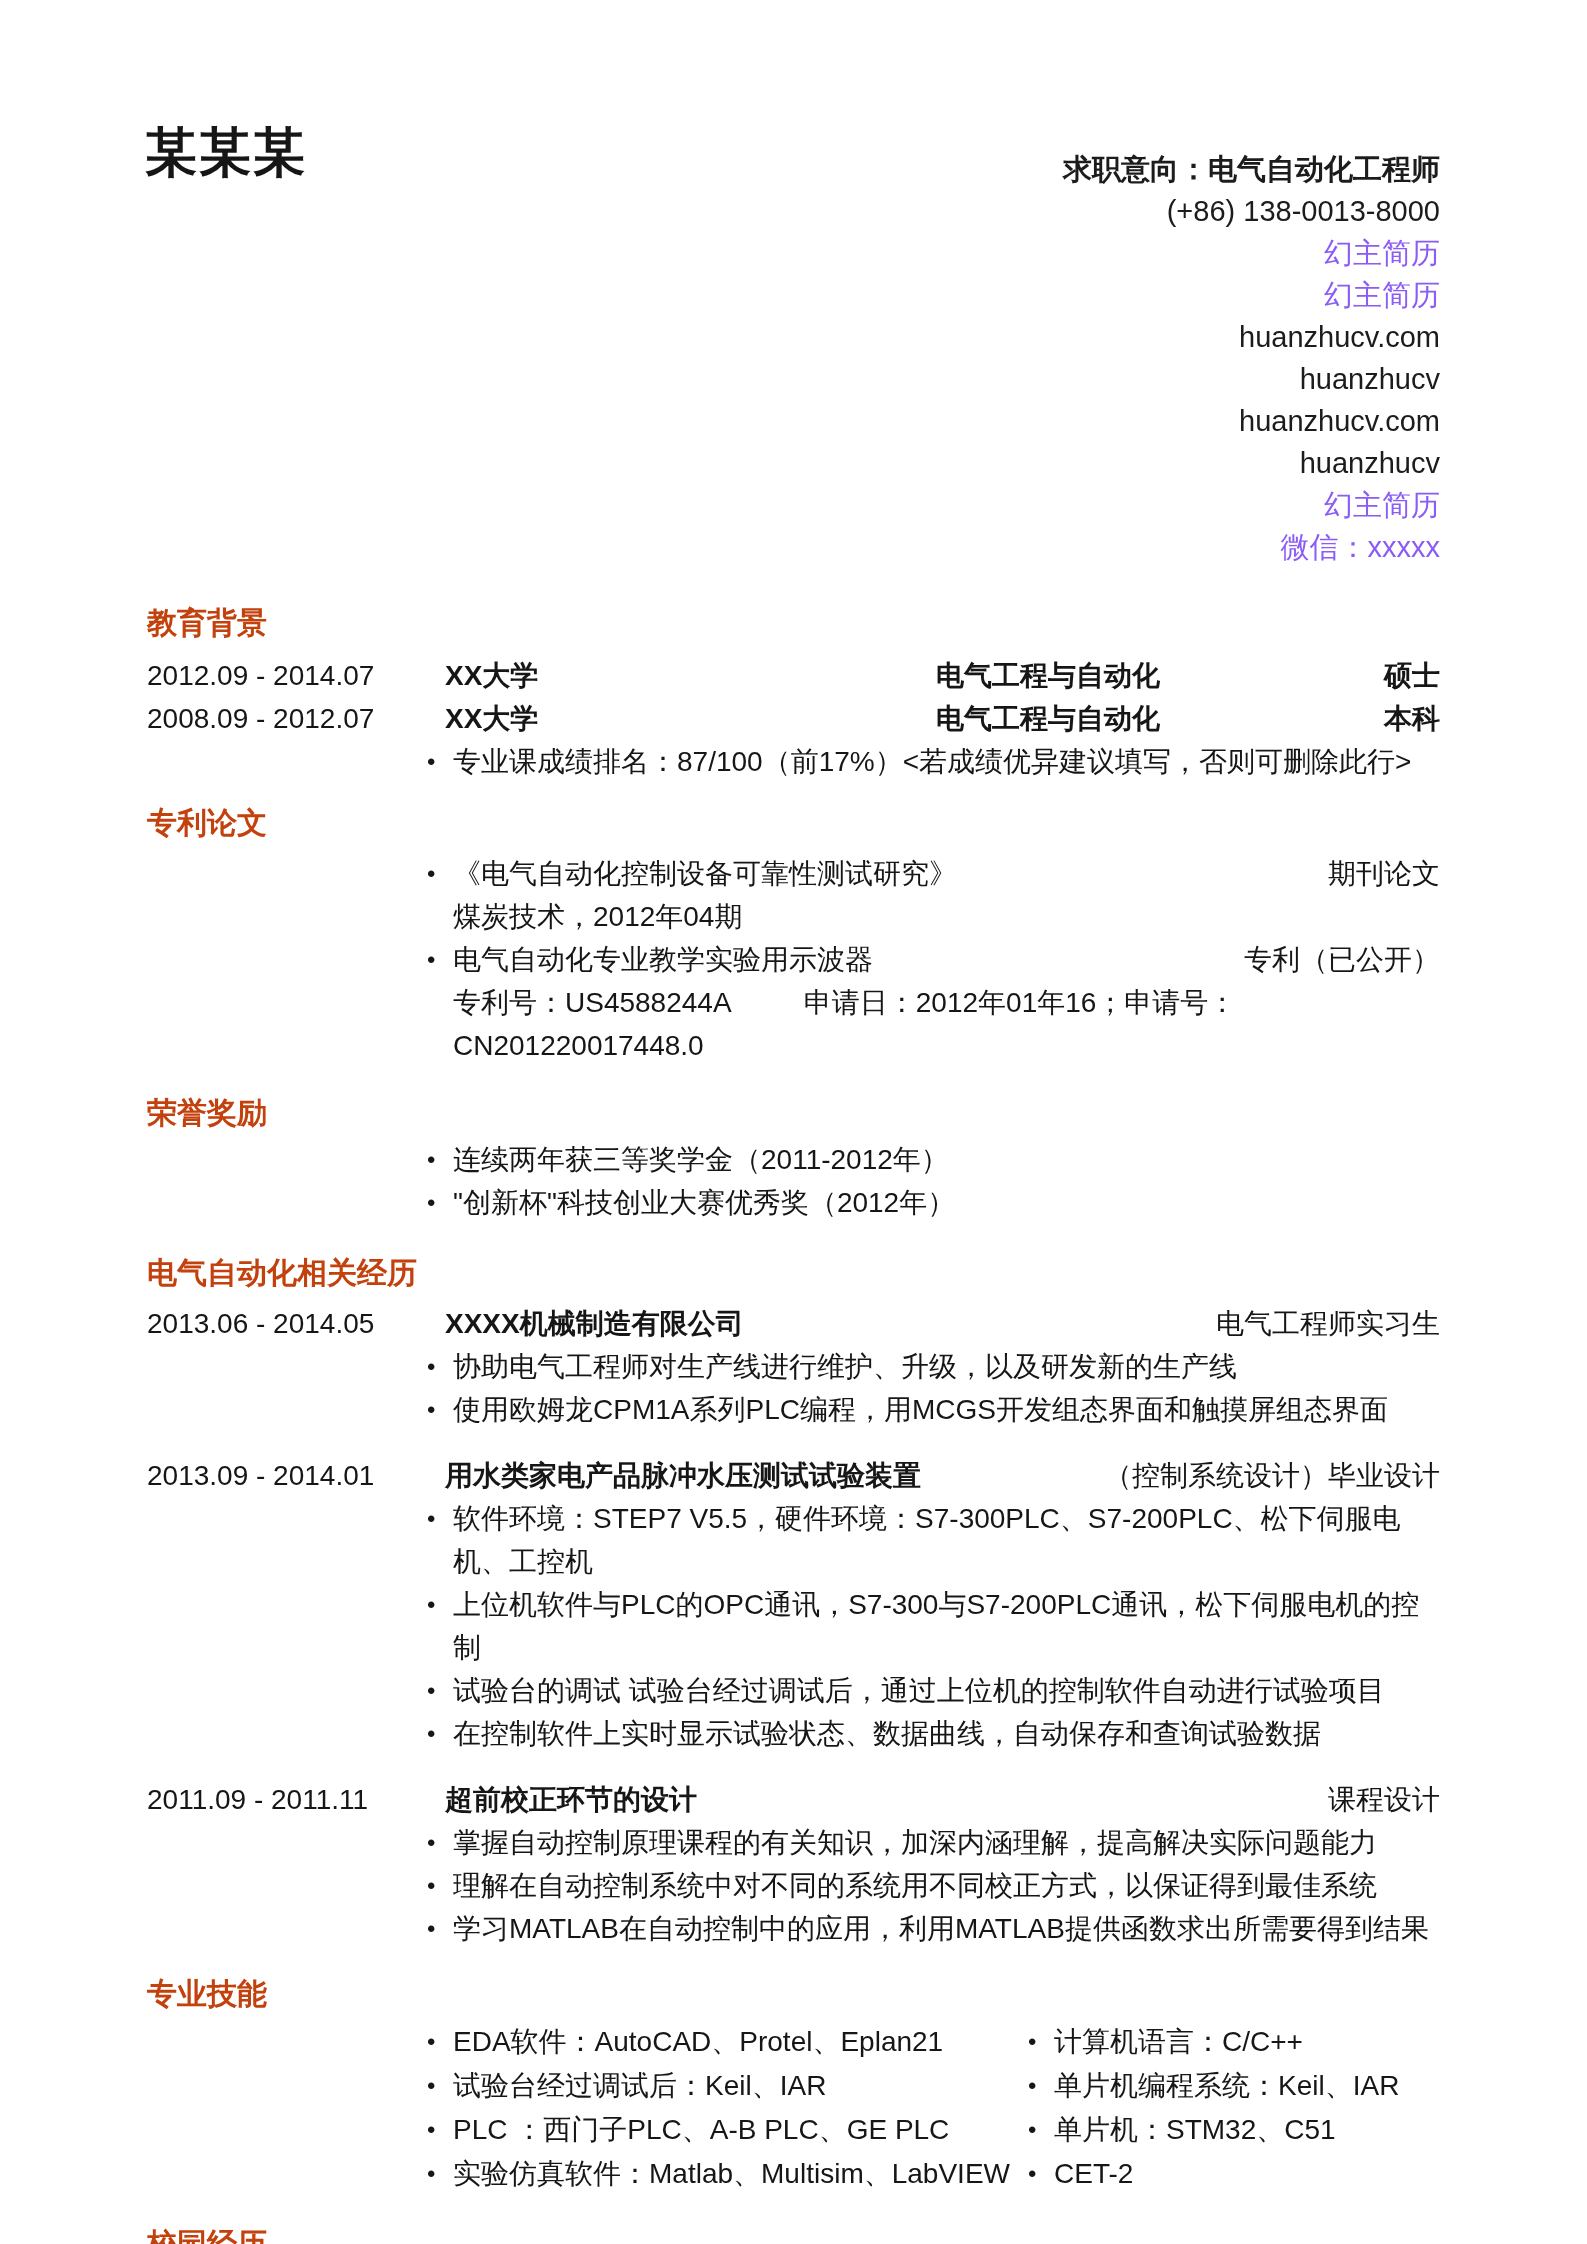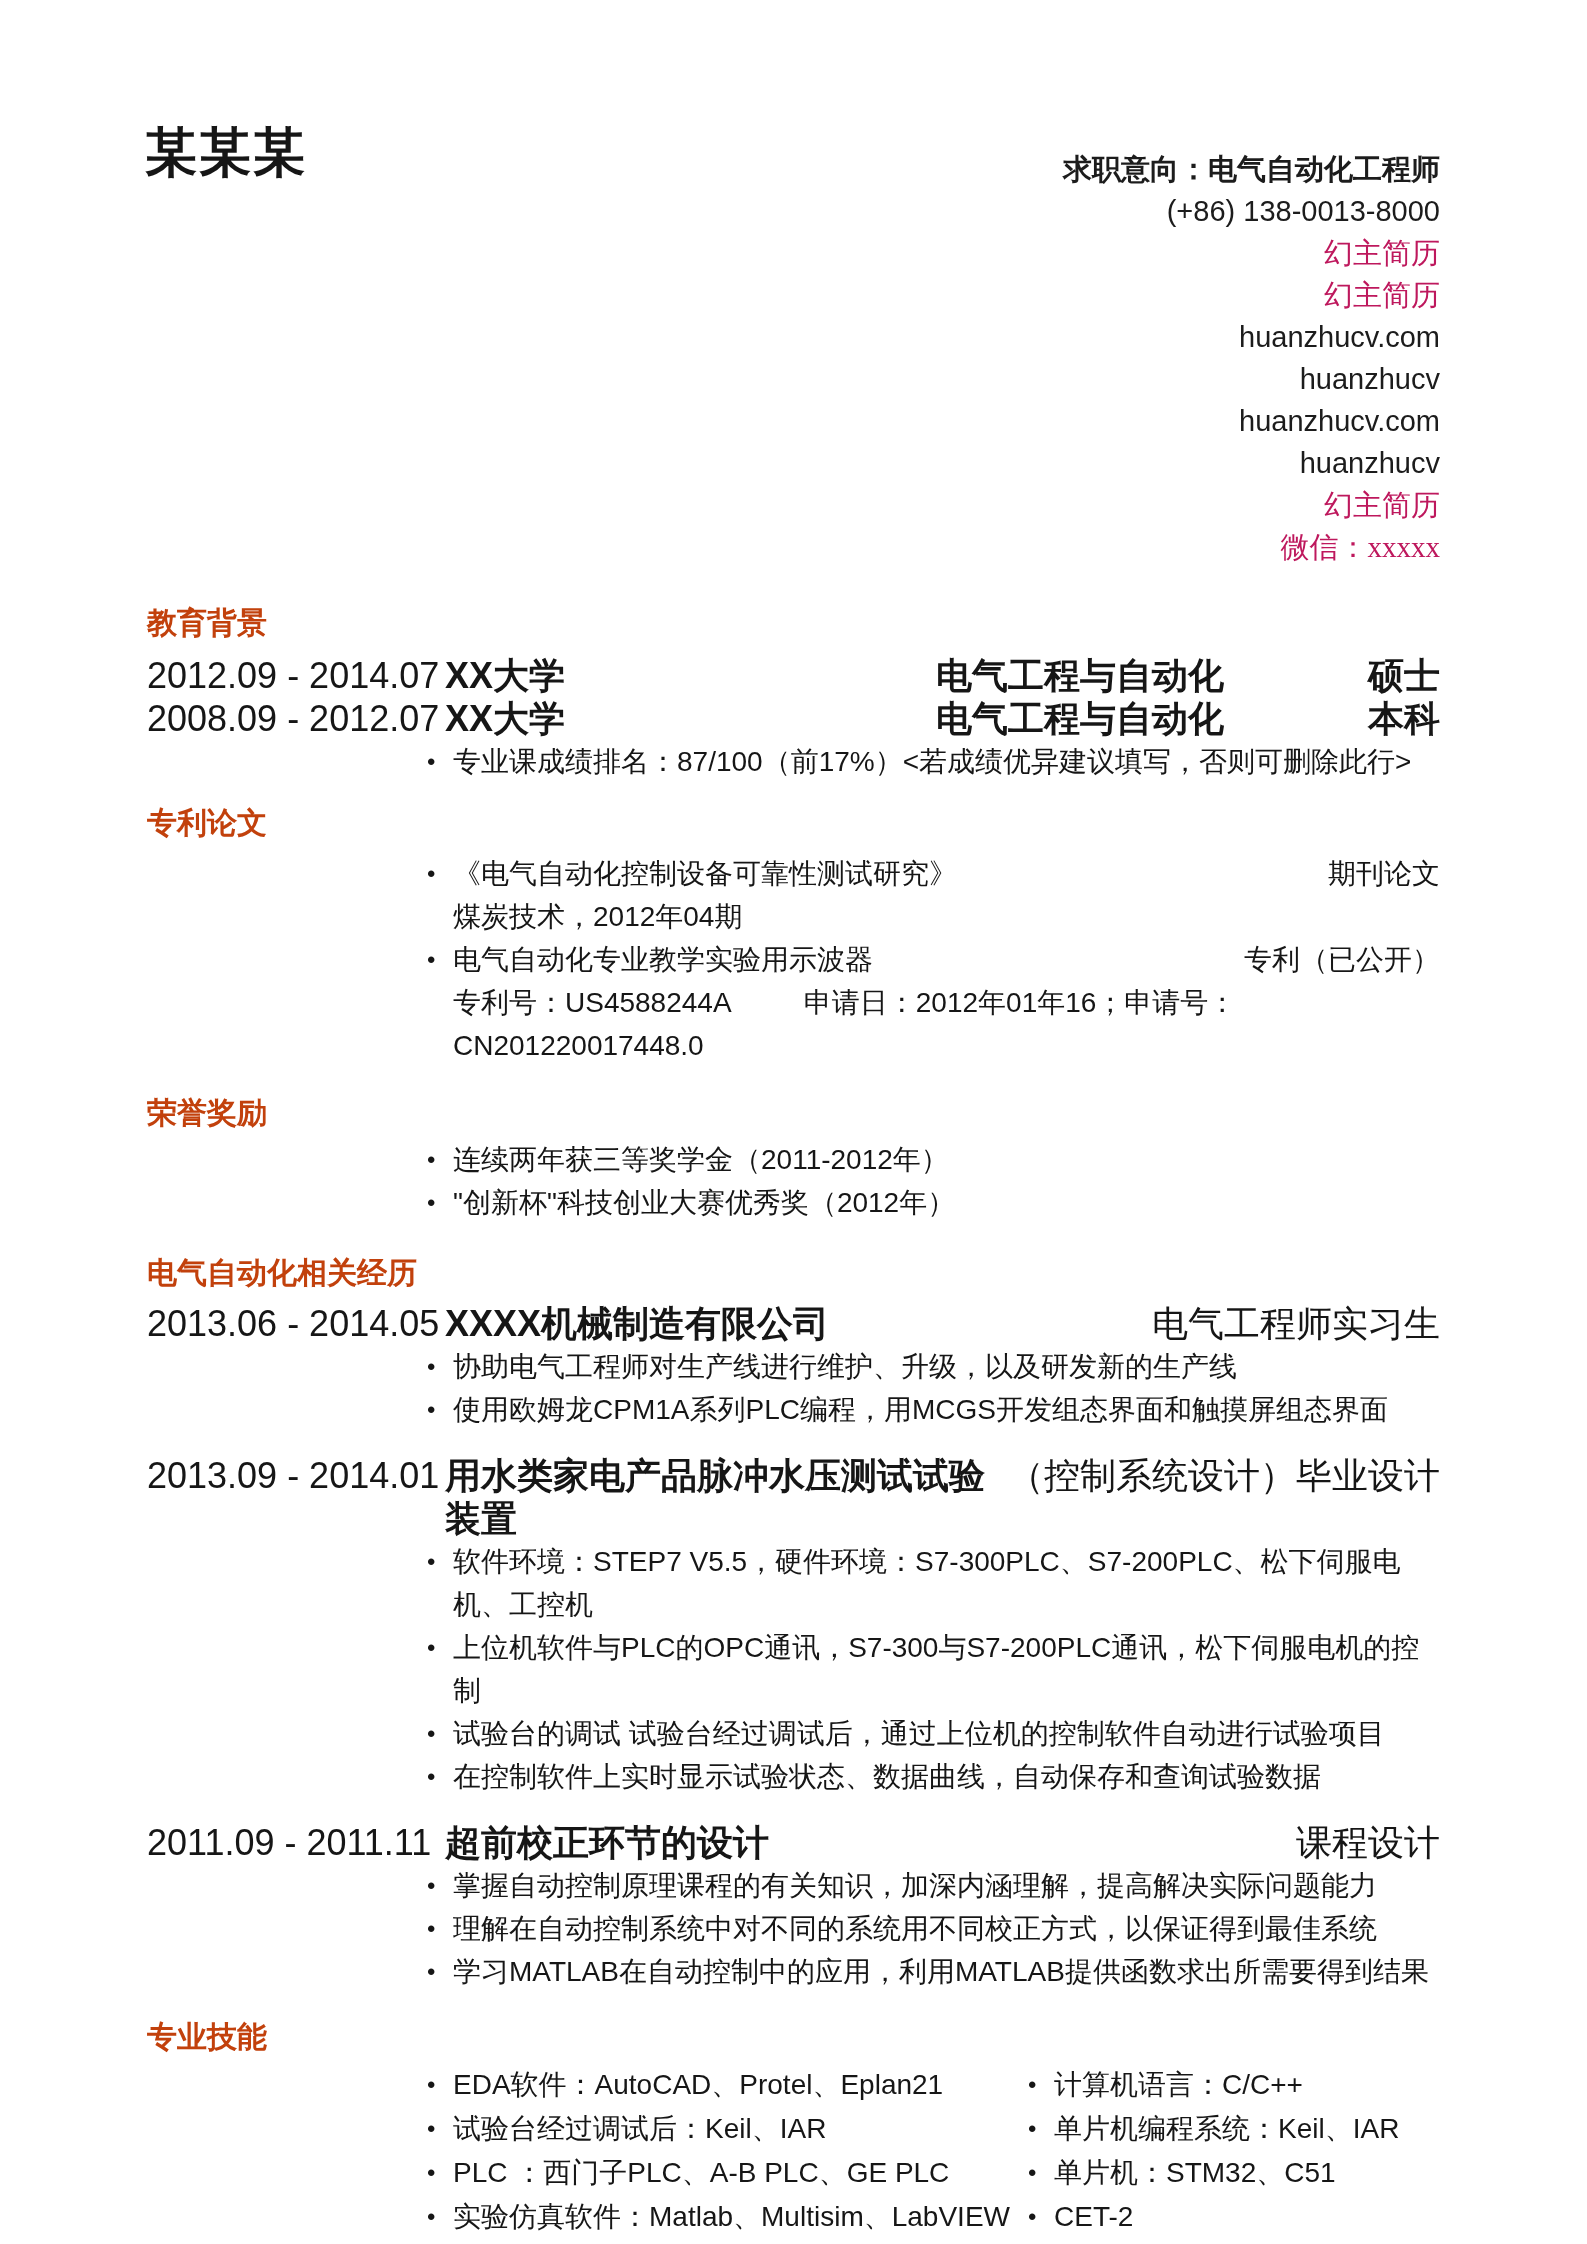--- a/index.html
+++ b/index.html
@@ -21,37 +21,37 @@
     letter-spacing:2px;
   }
   .contact {
     position:absolute; top:148px; right:147px;
     text-align:right; font-size:29px; line-height:42px;
     color:#1c1c1c;
   }
   .contact .line { display:block; }
   .contact .bold-line { font-weight:700; }
   .contact .serif-line {
-    font-family:Liberation Serif, serif;
-    color:#be185d;
+    font-family:Liberation Sans, sans-serif;
+    color:#8b5cf6;
   }
 
   
   .content { padding:0 147px; }
   h2.sec {
     font-size:30px; line-height:34px; font-weight:700; color:#c2410c;
   }
   .sec-edu     { margin:0 0 14px 0; }
   .sec-pat     { margin:23px 0 12px 0; }
   .sec-hon     { margin:29px 0 8px 0; }
   .sec-exp     { margin:32px 0 12px 0; }
   .sec-skill   { margin:27px 0 9px 0; }
   .sec-campus  { margin:31px 0 10px 0; }
 
-  .row { display:flex; font-size:36px; line-height:43px; }
+  .row { display:flex; font-size:28px; line-height:43px; }
   .col-date   { width:298px; flex:none; }
   .col-school { width:491px; flex:none; font-weight:700; }
   .col-major  { flex:1; font-weight:700; }
   .col-degree { flex:none; text-align:right; font-weight:700; }
 
   .title-row .col-title { flex:1; font-weight:700; }
   .title-row .col-role  { flex:none; text-align:right; font-weight:400; }
 
   .bullet-row { display:flex; padding-left:280px; font-size:28px; line-height:43px; }
   .dot { width:26px; flex:none; font-size:24px; }

